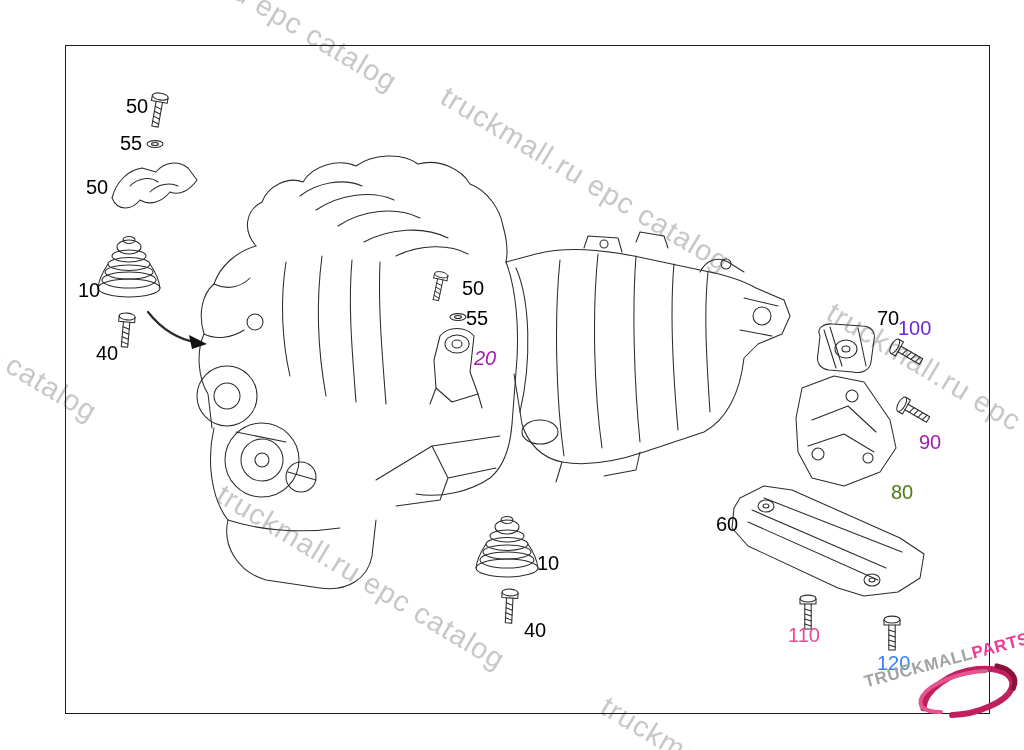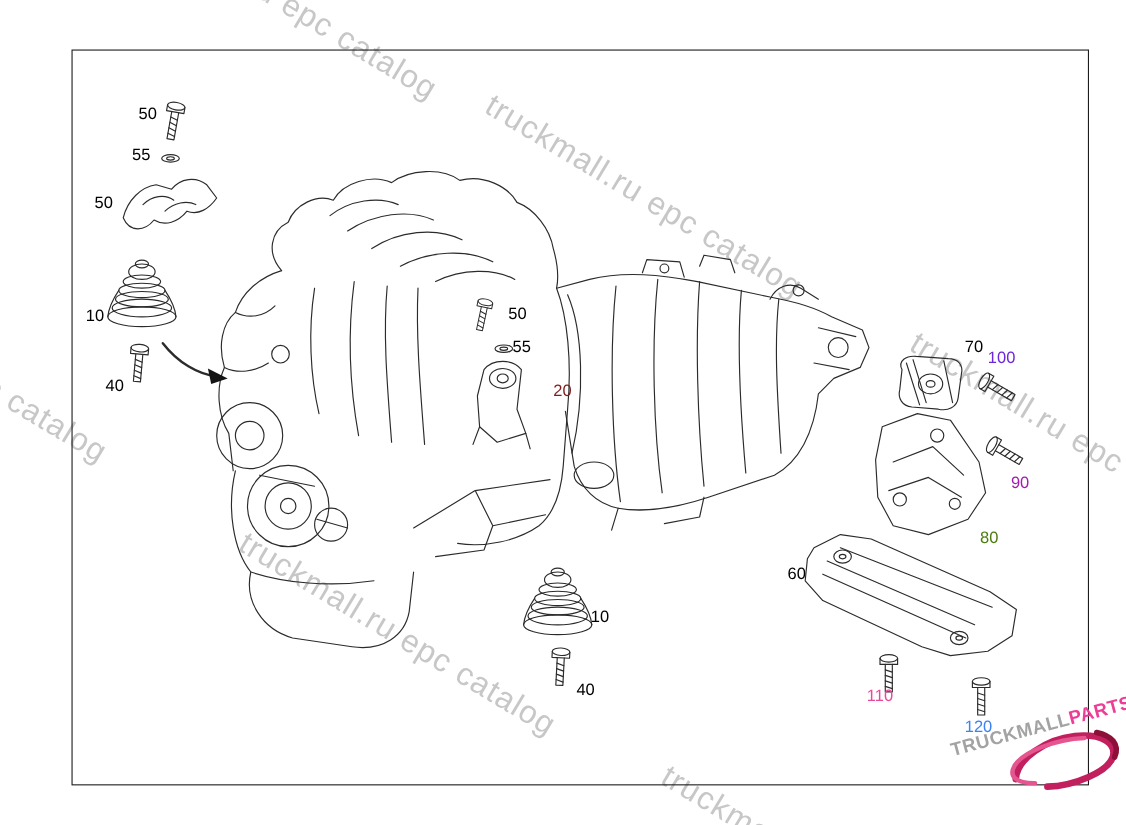--- a/index.html
+++ b/index.html
@@ -9,21 +9,21 @@
   .watermark-layer { position:absolute; inset:0; z-index:1; }
   .wm { position:absolute; white-space:nowrap; font-size:29px; letter-spacing:1px;
         transform:rotate(31deg); transform-origin:0 0; user-select:none; }
   .frame { position:absolute; left:65px; top:45px; width:925px; height:669px;
            border:1.6px solid #1c1c1c; z-index:2; }
   .drawing { position:absolute; left:0; top:0; z-index:3; }
   .ln * { fill:none; stroke:#2b2b2b; stroke-width:1.05; stroke-linecap:round; stroke-linejoin:round; }
   .ln .solid { fill:#141414; stroke:none; }
   .ln .thick { stroke-width:2.2; }
   .labels-layer { position:absolute; inset:0; z-index:4; }
-  .part-label { position:absolute; font-size:15px; color:#000; }
+  .part-label { position:absolute; font-size:20px; color:#000; }
   .brand { position:absolute; left:840px; top:652px; width:200px; height:110px;
            z-index:5; transform:rotate(-15deg); transform-origin:0 0; }
   .brand-text { position:absolute; left:16px; top:26px; font-size:17px; font-weight:bold;
                 letter-spacing:0.5px; white-space:nowrap; }
   .swirl { position:absolute; left:52px; top:34px; }
 </style>
 </head>
 <body>
 
 <div class="page">
@@ -183,21 +183,21 @@
   </svg>
 
   <div class="labels-layer">
       <div class="part-label" style="left: 126px; top: 95px; color: rgb(0, 0, 0);">50</div>
       <div class="part-label" style="left: 120px; top: 132px; color: rgb(0, 0, 0);">55</div>
       <div class="part-label" style="left: 86px; top: 176px; color: rgb(0, 0, 0);">50</div>
       <div class="part-label" style="left: 78px; top: 279px; color: rgb(0, 0, 0);">10</div>
       <div class="part-label" style="left: 96px; top: 342px; color: rgb(0, 0, 0);">40</div>
       <div class="part-label" style="left: 462px; top: 277px; color: rgb(0, 0, 0);">50</div>
       <div class="part-label" style="left: 466px; top: 307px; color: rgb(0, 0, 0);">55</div>
-      <div class="part-label" style="left: 503px; top: 347px; color: #7f1d1d;">20</div>
+      <div class="part-label" style="left: 474px; top: 347px; color: #a21caf; font-style: italic;">20</div>
       <div class="part-label" style="left: 830px; top: 307px; color: rgb(0, 0, 0); padding-left: 47px;">70</div>
       <div class="part-label" style="left: 898px; top: 317px; color: #6d28d9;">100</div>
       <div class="part-label" style="left: 919px; top: 431px; color: #a21caf;">90</div>
       <div class="part-label" style="left: 891px; top: 481px; color: #4d7c0f;">80</div>
       <div class="part-label" style="left: 716px; top: 513px; color: rgb(0, 0, 0);">60</div>
       <div class="part-label" style="left: 537px; top: 552px; color: rgb(0, 0, 0);">10</div>
       <div class="part-label" style="left: 524px; top: 619px; color: rgb(0, 0, 0);">40</div>
       <div class="part-label" style="left: 788px; top: 624px; color: #ec4899;">110</div>
       <div class="part-label" style="left: 877px; top: 652px; color: #3b82f6;">120</div>
     </div>

